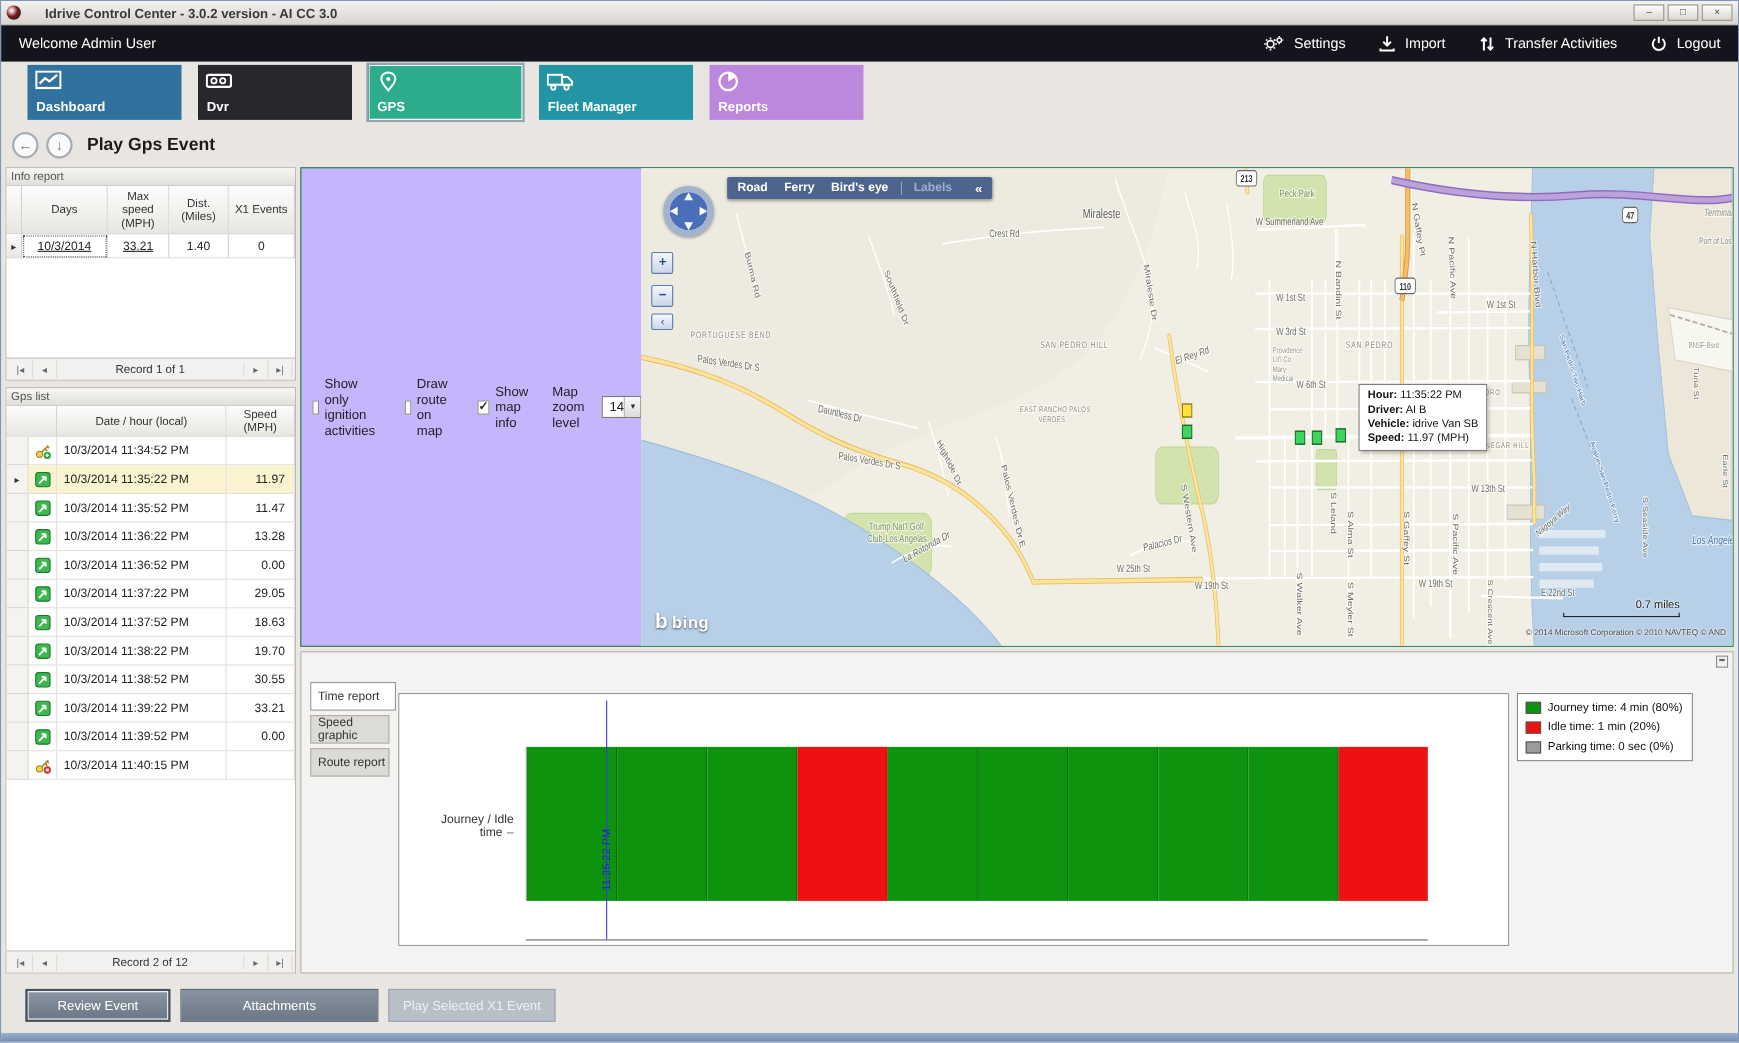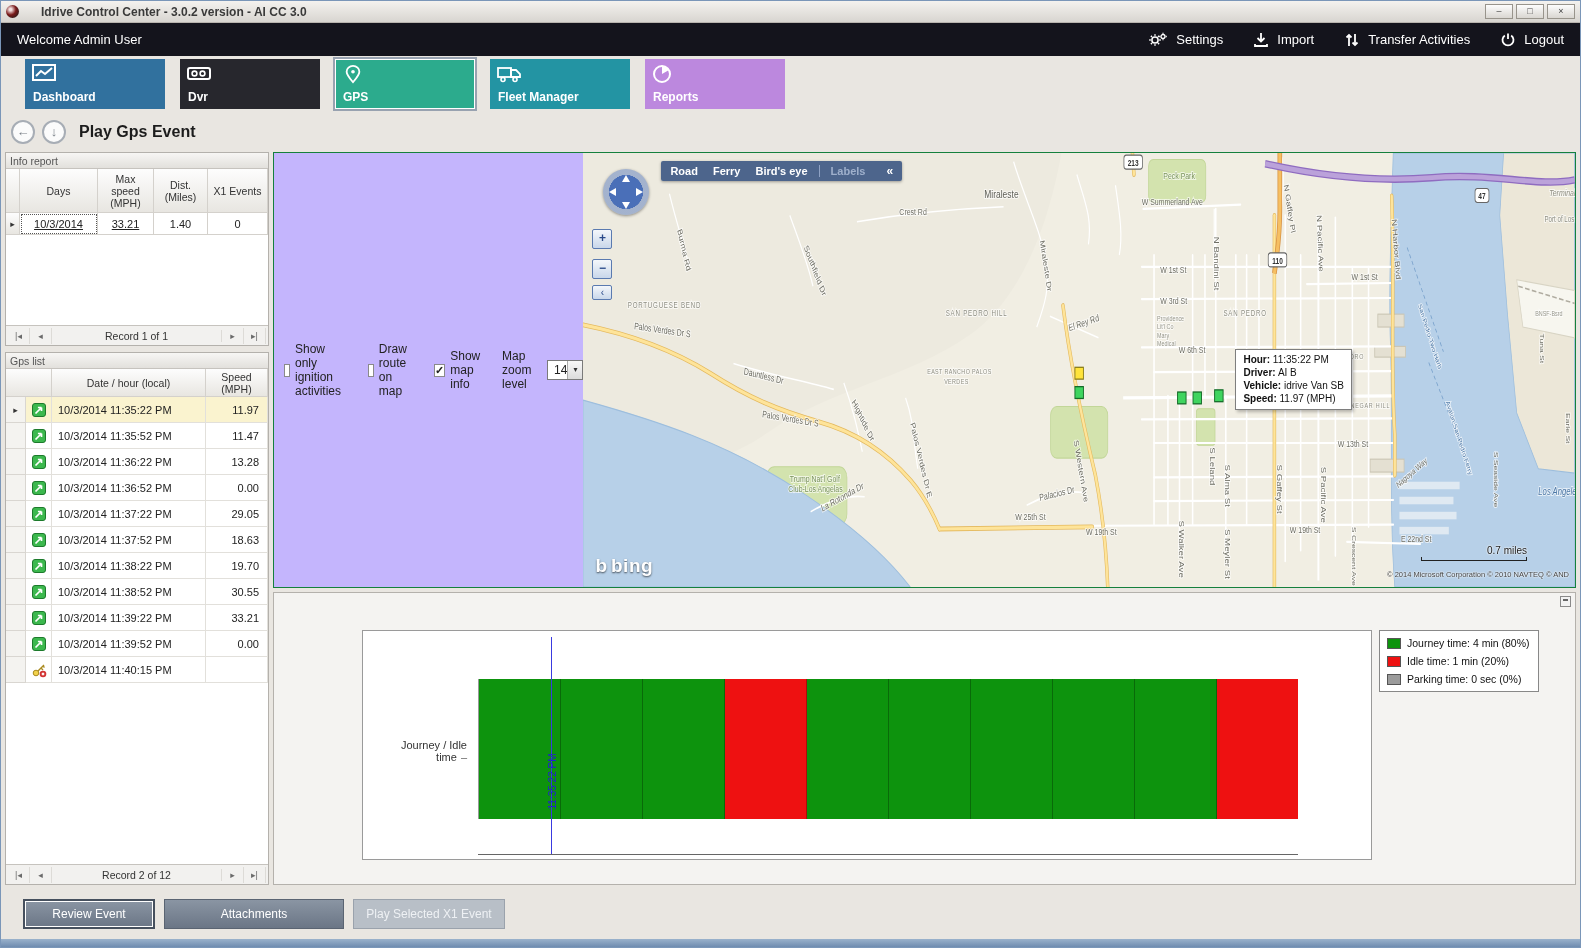--- a/index.html
+++ b/index.html
@@ -123,21 +123,21 @@
   .zoombtn { position:absolute; left:9px; width:20px; height:20px; background:linear-gradient(#f4f7fb,#c9d7ea);
     border:1px solid #5a7ab0; border-radius:2px; font-size:12px; text-align:center; line-height:17px;
     color:#2a4a8a; font-weight:bold; cursor:pointer; }
   #zoomin { top:76px; } #zoomout { top:106px; }
   .sidechev { position:absolute; left:9px; top:132px; width:20px; height:15px;
     background:linear-gradient(#f4f7fb,#c9d7ea); border:1px solid #5a7ab0; border-radius:2px;
     font-size:10px; line-height:13px; text-align:center; color:#2a4a8a; cursor:pointer; }
 
   .bing-logo { position:absolute; left:12px; bottom:10px; color:#fff; font-weight:bold;
     text-shadow:0 1px 2px rgba(0,0,0,.65); display:flex; align-items:baseline; gap:4px; }
-  .bing-b { font-size:19px; } .bing-text { font-size:19px; letter-spacing:0.5px; }
+  .bing-b { font-size:19px; } .bing-text { font-size:15px; letter-spacing:0.5px; }
 
   .map-scale { position:absolute; right:48px; bottom:26px; font-size:10px; color:#1a1a1a;
     text-align:right; text-shadow:0 0 2px #fff,0 0 2px #fff; }
   .scale-line { width:106px; height:4px; border:1px solid #222; border-top:none; margin-top:1px; }
   .map-copy { position:absolute; right:6px; bottom:8px; font-size:7.5px; color:#444;
     text-shadow:0 0 2px #fff,0 0 2px #fff; }
 
   .map-tooltip { position:absolute; left:652px; top:196px; background:#fff; border:1px solid #7e7e7e;
     box-shadow:2px 2px 3px rgba(0,0,0,.25); padding:3px 7px 4px 7px; font-size:10px; color:#111;
     line-height:1.3; white-space:nowrap; z-index:5; }
@@ -334,20 +334,33 @@
         </div>
       </div>
 
       <div class="panel" id="gps-panel">
         <div class="panel-cap">Gps list</div>
         <div id="gps-table">
             <div class="grow ghead">
               <div class="gcell gicon-h"></div>
               <div class="gcell gdate">Date / hour (local)</div>
               <div class="gcell gspd">Speed (MPH)</div>
+            </div>
+            <div class="grow">
+              <div class="gcell ggut"></div>
+              <div class="gcell gic">
+                <svg width="16" height="16" viewBox="0 0 16 16">
+                  <circle cx="5" cy="11" r="2.8" fill="#f2d24b" stroke="#a98a1f"></circle>
+                  <path d="M7,9 L13,3 M10,6 l2,2 M12,4 l1.5,1.5" stroke="#a98a1f" stroke-width="1.4" fill="none"></path>
+                  <circle cx="12" cy="12" r="3.3" fill="#2fae44"></circle>
+                  <path d="M12,10.5 v3 M10.5,12 h3" stroke="#fff" stroke-width="1.2"></path>
+                </svg>
+              </div>
+              <div class="gcell gdate">10/3/2014 11:34:52 PM</div>
+              <div class="gcell gspd"></div>
             </div>
             <div class="grow sel">
               <div class="gcell ggut">▸</div>
               <div class="gcell gic">
                 <svg width="16" height="16" viewBox="0 0 16 16">
                   <rect x="1.5" y="1.5" width="13" height="13" rx="2.5" fill="#3cb84e" stroke="#1d7a2c"></rect>
                   <path d="M4.5,11.5 L10.5,5.5 M10.5,5.5 h-3.6 M10.5,5.5 v3.6" stroke="#fff" stroke-width="1.7" fill="none"></path>
                 </svg>
               </div>
               <div class="gcell gdate">10/3/2014 11:35:22 PM</div>
@@ -723,20 +736,25 @@
           <div class="map-scale">
             <span>0.7 miles</span>
             <div class="scale-line"></div>
           </div>
           <div class="map-copy">© 2014 Microsoft Corporation   © 2010 NAVTEQ   © AND</div>
         </div>
       </div>
 
       <div class="chart-panel">
         <div class="panel-expand"></div>
+        <div class="chart-tabs" id="chart-tabs">
+            <div class="ctab active">Time report</div>
+            <div class="ctab">Speed graphic</div>
+            <div class="ctab">Route report</div>
+          </div>
         <div class="chart-box">
           <div class="ylabel">Journey / Idle time</div>
           <div class="chart-plot" id="chart-plot">
               <div class="seg" style="background: rgb(13, 147, 13);"></div>
               <div class="seg" style="background: rgb(13, 147, 13);"></div>
               <div class="seg" style="background: rgb(13, 147, 13);"></div>
               <div class="seg" style="background: rgb(238, 17, 17);"></div>
               <div class="seg" style="background: rgb(13, 147, 13);"></div>
               <div class="seg" style="background: rgb(13, 147, 13);"></div>
               <div class="seg" style="background: rgb(13, 147, 13);"></div>

